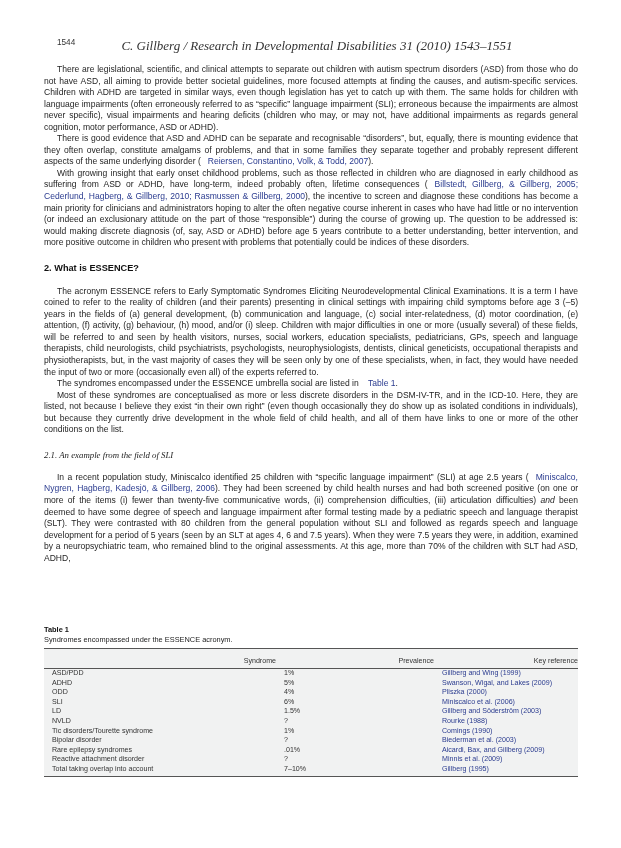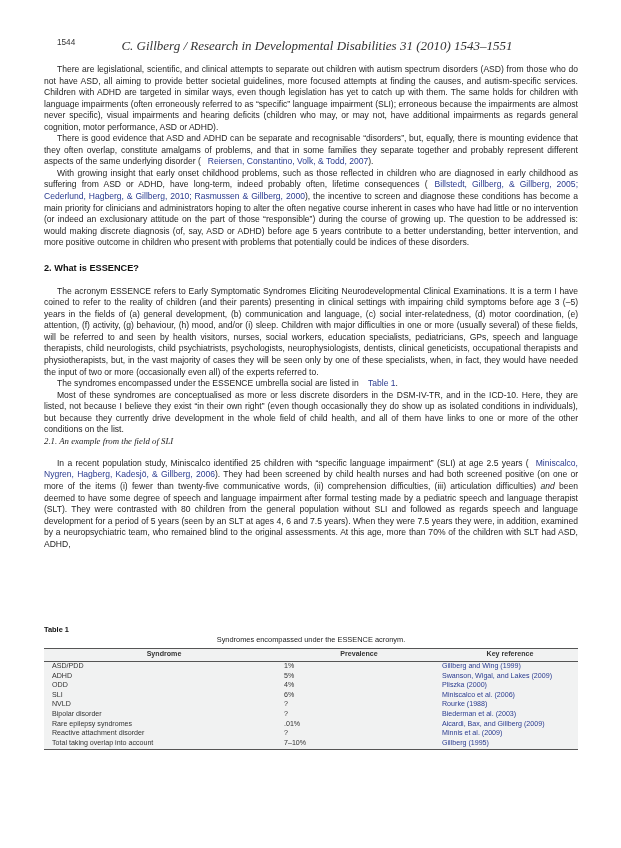--- a/index.html
+++ b/index.html
@@ -12,23 +12,23 @@
                      font-family: "Liberation Serif", "DejaVu Serif", serif; font-size: 13px; }
   .body { position: absolute; left: 44px; width: 534px; top: 64px; }
   p.para { margin: 0; font-size: 8.55px; line-height: 11.55px; text-align: justify; text-indent: 13px; color: #1e1e1e; }
   .cite { color: #2a3b8f; margin-left: 7px; }
   h2.sec { font-size: 9.2px; font-weight: bold; margin: 0; color: #111; }
   h3.subsec { font-size: 8.8px; font-style: italic; font-weight: normal; margin: 0; color: #222;
               font-family: "Liberation Serif", "DejaVu Serif", serif; }
   em.it { font-style: italic; margin-top: 32px; }
   .tbl-wrap { position: absolute; left: 44px; width: 534px; top: 625px; }
   .tbl-label { font-size: 7.4px; font-weight: bold; color: #111; }
-  .tbl-caption { font-size: 7.4px; color: #222; margin-top: 1px; text-align: center; }
+  .tbl-caption { font-size: 7.4px; color: #222; margin-top: 1px; }
   table.t { width: 534px; border-collapse: collapse; margin-top: 4px; background: #f1f2f2; font-size: 7.1px; color: #333; }
-  table.t thead th { text-align: center; font-weight: bold; padding: 0 0 3px 8px; border-top: 1.5px solid #555; border-bottom: 1px solid #555; height: 9px; }
+  table.t thead th { text-align: right; font-weight: normal; padding: 7px 0 3px 8px; border-top: 1.5px solid #555; border-bottom: 1px solid #555; height: 9px; }
   table.t tbody td { padding: 0 0 0 8px; height: 9.6px; line-height: 9.6px; }
   table.t tbody tr:last-child td { border-bottom: 1.5px solid #555; padding-bottom: 1px; }
   table.t td.ref { color: #2a3b8f; }
   .c1 { width: 224px; } .c2 { width: 150px; }
 </style>
 </head>
 <body>
 
 <div class="header">
   <span class="pgnum">1544</span>
@@ -39,21 +39,21 @@
   <p class="para">There are legislational, scientific, and clinical attempts to separate out children with autism spectrum disorders (ASD) from those who do not have ASD, all aiming to provide better societal guidelines, more focused attempts at finding the causes, and autism-specific services. Children with ADHD are targeted in similar ways, even though legislation has yet to catch up with them. The same holds for children with language impairments (often erroneously referred to as “specific” language impairment (SLI); erroneous because the impairments are almost never specific), visual impairments and hearing deficits (children who may, or may not, have additional impairments as regards general cognition, motor performance, ASD or ADHD).</p>
   <p class="para"><span>There is good evidence that ASD and ADHD can be separate and recognisable “disorders”, but, equally, there is mounting evidence that they often overlap, constitute amalgams of problems, and that in some families they separate together and probably represent different aspects of the same underlying disorder (</span><span class="cite">Reiersen, Constantino, Volk, &amp; Todd, 2007</span><span>).</span></p>
   <p class="para"><span>With growing insight that early onset childhood problems, such as those reflected in children who are diagnosed in early childhood as suffering from ASD or ADHD, have long-term, indeed probably often, lifetime consequences (</span><span class="cite">Billstedt, Gillberg, &amp; Gillberg, 2005; Cederlund, Hagberg, &amp; Gillberg, 2010; Rasmussen &amp; Gillberg, 2000</span><span>), the incentive to screen and diagnose these conditions has become a main priority for clinicians and administrators hoping to alter the often negative course inherent in cases who have had little or no intervention (or indeed an exclusionary attitude on the part of those “responsible”) during the course of growing up. The question to be addressed is: would making discrete diagnosis (of, say, ASD or ADHD) before age 5 years contribute to a better understanding, better intervention, and more positive outcome in children who present with problems that potentially could be indices of these disorders.</span></p>
 
   <h2 class="sec" style="margin-top:14px; margin-bottom:13px;">2. What is ESSENCE?</h2>
 
   <p class="para">The acronym ESSENCE refers to Early Symptomatic Syndromes Eliciting Neurodevelopmental Clinical Examinations. It is a term I have coined to refer to the reality of children (and their parents) presenting in clinical settings with impairing child symptoms before age 3 (–5) years in the fields of (a) general development, (b) communication and language, (c) social inter-relatedness, (d) motor coordination, (e) attention, (f) activity, (g) behaviour, (h) mood, and/or (i) sleep. Children with major difficulties in one or more (usually several) of these fields, will be referred to and seen by health visitors, nurses, social workers, education specialists, pediatricians, GPs, speech and language therapists, child neurologists, child psychiatrists, psychologists, neurophysiologists, dentists, clinical geneticists, occupational therapists and physiotherapists, but, in the vast majority of cases they will be seen only by one of these specialists, when, in fact, they would have needed the input of two or more (occasionally even all) of the experts referred to.</p>
   <p class="para"><span>The syndromes encompassed under the ESSENCE umbrella social are listed in </span><span class="cite">Table 1</span><span>.</span></p>
   <p class="para">Most of these syndromes are conceptualised as more or less discrete disorders in the DSM-IV-TR, and in the ICD-10. Here, they are listed, not because I believe they exist “in their own right” (even though occasionally they do show up as isolated conditions in individuals), but because they currently drive development in the whole field of child health, and all of them have links to one or more of the other conditions on the list.</p>
 
-  <h3 class="subsec" style="margin-top:0; margin-bottom:12px;">2.1. An example from the field of SLI</h3>
+  <h3 class="subsec" style="margin-top:14px; margin-bottom:12px;">2.1. An example from the field of SLI</h3>
 
   <p class="para"><span>In a recent population study, Miniscalco identified 25 children with “specific language impairment” (SLI) at age 2.5 years (</span><span class="cite">Miniscalco, Nygren, Hagberg, Kadesjö, &amp; Gillberg, 2006</span><span>). They had been screened by child health nurses and had both screened positive (on one or more of the items (i) fewer than twenty-five communicative words, (ii) comprehension difficulties, (iii) articulation difficulties) </span><em class="it">and</em><span> been deemed to have some degree of speech and language impairment after formal testing made by a pediatric speech and language therapist (SLT). They were contrasted with 80 children from the general population without SLI and followed as regards speech and language development for a period of 5 years (seen by an SLT at ages 4, 6 and 7.5 years). When they were 7.5 years they were, in addition, examined by a neuropsychiatric team, who remained blind to the original assessments. At this age, more than 70% of the children with SLT had ASD, ADHD,</span></p>
 </div>
 
 <div class="tbl-wrap">
   <div class="tbl-label">Table 1</div>
   <div class="tbl-caption">Syndromes encompassed under the ESSENCE acronym.</div>
   <table class="t">
     <thead>
       <tr>
@@ -77,23 +77,33 @@
           <td>ODD</td>
           <td>4%</td>
           <td class="ref">Pliszka (2000)</td>
         </tr>
       <tr>
           <td>SLI</td>
           <td>6%</td>
           <td class="ref">Miniscalco et al. (2006)</td>
         </tr>
       <tr>
+          <td>LD</td>
+          <td>1.5%</td>
+          <td class="ref">Gillberg and Söderström (2003)</td>
+        </tr>
+      <tr>
           <td>NVLD</td>
           <td>?</td>
           <td class="ref">Rourke (1988)</td>
+        </tr>
+      <tr>
+          <td>Tic disorders/Tourette syndrome</td>
+          <td>1%</td>
+          <td class="ref">Comings (1990)</td>
         </tr>
       <tr>
           <td>Bipolar disorder</td>
           <td>?</td>
           <td class="ref">Biederman et al. (2003)</td>
         </tr>
       <tr>
           <td>Rare epilepsy syndromes</td>
           <td>.01%</td>
           <td class="ref">Aicardi, Bax, and Gillberg (2009)</td>

